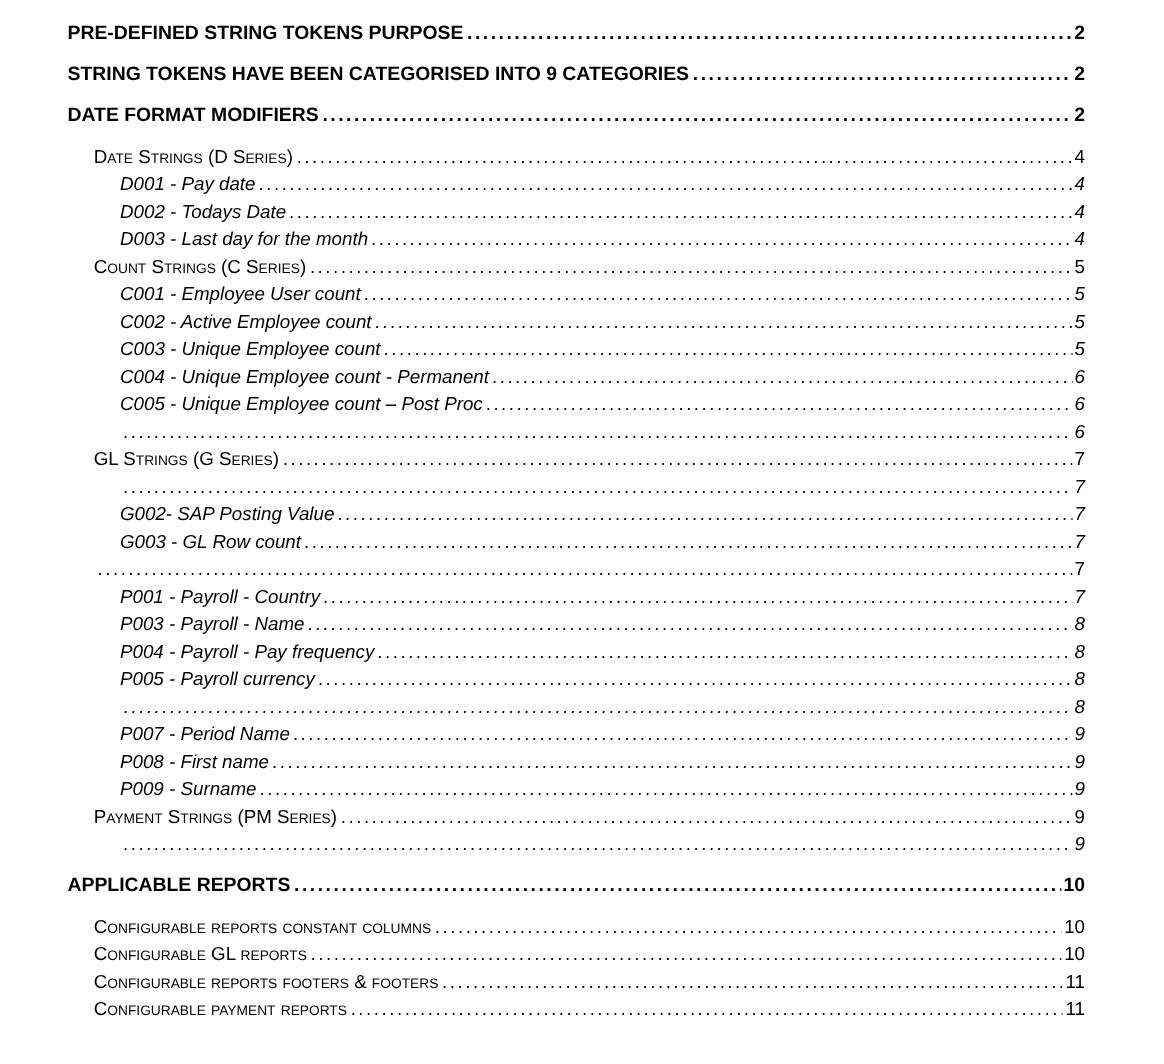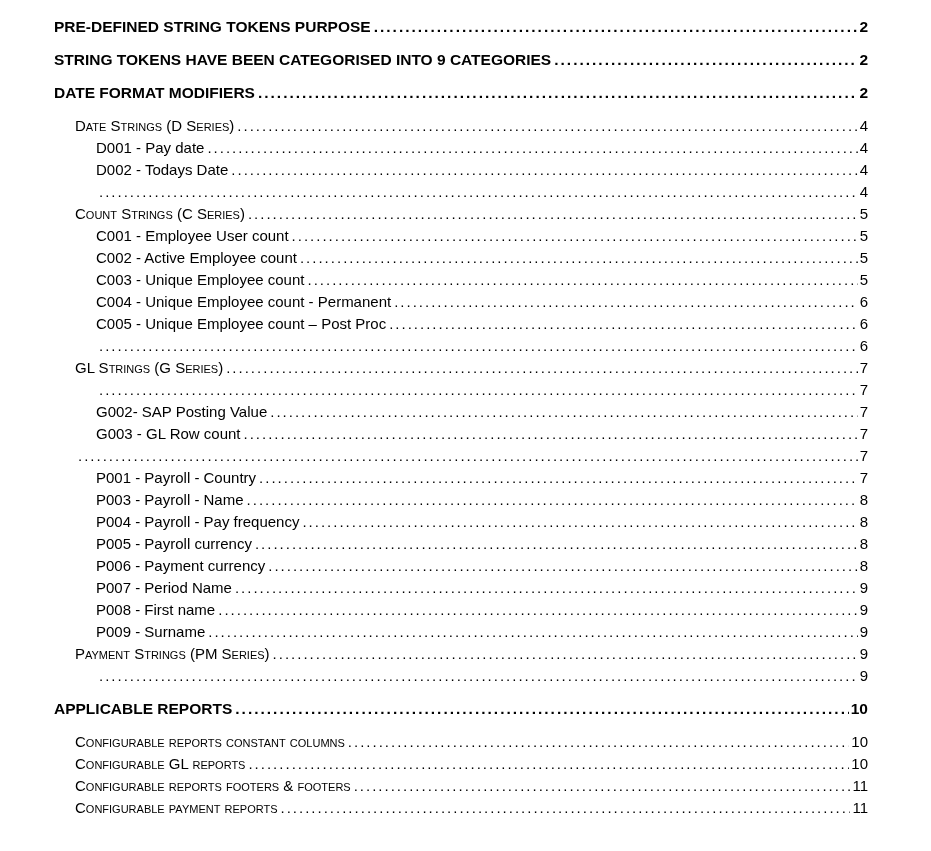--- a/index.html
+++ b/index.html
@@ -53,20 +53,21 @@
   
   .lvl2 {
     padding-left: 21px;
   }
   .lvl2 .label {
     font-variant: small-caps;
   }
   
   .lvl3 {
     padding-left: 42px;
+    font-style: italic;
   }
 </style>
 </head>
 <body>
 
 <main class="page">
   <nav class="toc" id="toc">
       <div class="row lvl1">
     <span class="label">PRE-DEFINED STRING TOKENS PURPOSE</span>
     <span class="dots"></span>
@@ -91,20 +92,21 @@
     <span class="label">D001 - Pay date</span>
     <span class="dots"></span>
     <span class="page">4</span>
   </div>
       <div class="row lvl3">
     <span class="label">D002 - Todays Date</span>
     <span class="dots"></span>
     <span class="page">4</span>
   </div>
       <div class="row lvl3">
+    <span class="label">D003 - Last day for the month</span>
     <span class="dots"></span>
     <span class="page">4</span>
   </div>
       <div class="row lvl2">
     <span class="label">Count Strings (C Series)</span>
     <span class="dots"></span>
     <span class="page">5</span>
   </div>
       <div class="row lvl3">
     <span class="label">C001 - Employee User count</span>
@@ -172,21 +174,20 @@
     <span class="label">P004 - Payroll - Pay frequency</span>
     <span class="dots"></span>
     <span class="page">8</span>
   </div>
       <div class="row lvl3">
     <span class="label">P005 - Payroll currency</span>
     <span class="dots"></span>
     <span class="page">8</span>
   </div>
       <div class="row lvl3">
-    <span class="label">P006 - Payment currency</span>
     <span class="dots"></span>
     <span class="page">8</span>
   </div>
       <div class="row lvl3">
     <span class="label">P007 - Period Name</span>
     <span class="dots"></span>
     <span class="page">9</span>
   </div>
       <div class="row lvl3">
     <span class="label">P008 - First name</span>

